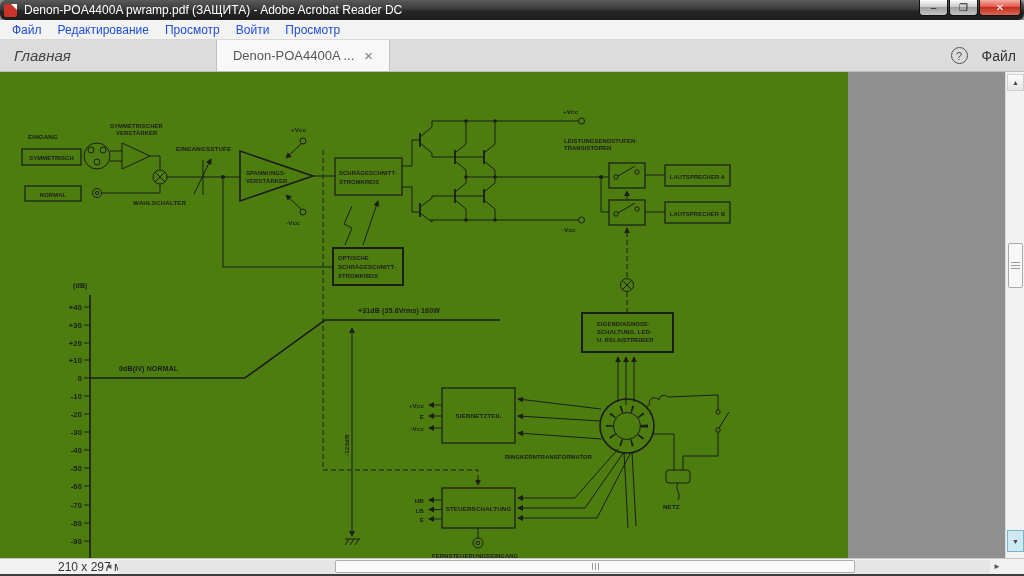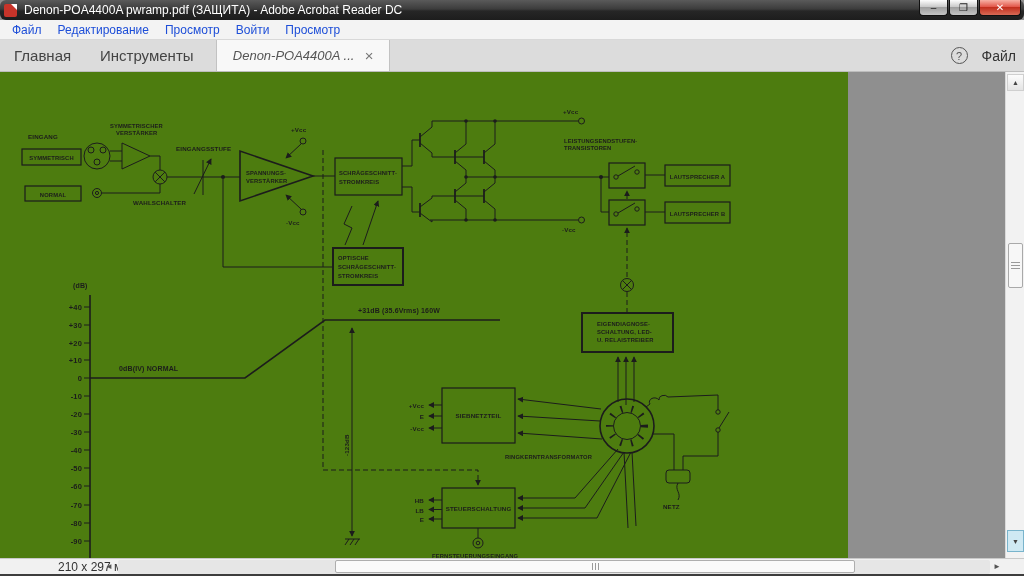--- a/index.html
+++ b/index.html
@@ -19,24 +19,24 @@
   .wbtn.min,.wbtn.res{width:27px;}
   .wbtn.close{width:40px;color:#fff;
     background:linear-gradient(180deg,#f7b0a4,#e2574a 45%,#c22f1e 50%,#d86a55);}
   
   .menubar{position:absolute;left:0;top:20px;width:1024px;height:20px;background:#f3f3f3;
     border-bottom:1px solid #d8d8d8;display:flex;align-items:center;font-size:12px;color:#1d4ed8;padding-left:4px;box-sizing:border-box;}
   .menubar .mi{padding:0 8px;height:100%;display:flex;align-items:center;}
   
   .tabbar{position:absolute;left:0;top:40px;width:1024px;height:32px;background:#dcdcdc;
     border-bottom:1px solid #bdbdbd;box-sizing:border-box;font-size:15px;color:#444;}
-  .tabbar .navitem{position:absolute;top:0;height:31px;display:flex;align-items:center;padding:0 10px;}
+  .tabbar .navitem{position:absolute;top:0;height:31px;display:flex;align-items:center;padding:0 10px;font-style:italic;}
   .doctab{position:absolute;left:216px;top:0;width:172px;height:31px;background:#f8f8f8;
     border-left:1px solid #c2c2c2;border-right:1px solid #c2c2c2;display:flex;align-items:center;
-    justify-content:center;gap:10px;font-size:13px;color:#555;font-style:italic;}
+    justify-content:center;gap:10px;font-size:13px;color:#555;}
   .doctab .x{color:#777;font-size:15px;}
   .signin{position:absolute;right:8px;top:0;height:31px;display:flex;align-items:center;gap:14px;color:#333;font-size:14px;}
   .qmark{width:17px;height:17px;border:1.5px solid #555;border-radius:50%;display:flex;
     align-items:center;justify-content:center;font-size:11px;color:#555;box-sizing:border-box;}
   
   .page{position:absolute;left:0;top:72px;width:848px;height:486px;background:#4d7c0f;}
   .canvasgray{position:absolute;left:848px;top:72px;width:157px;height:486px;background:#8f8f8f;}
   
   .vscroll{position:absolute;left:1005px;top:72px;width:19px;height:486px;background:#f2f2f2;border-left:1px solid #dadada;box-sizing:border-box;}
   .vbtn{position:absolute;left:1px;width:17px;height:17px;display:flex;align-items:center;justify-content:center;
@@ -92,21 +92,20 @@
 <div class="menubar">
   <span class="mi">Файл</span>
   <span class="mi">Редактирование</span>
   <span class="mi">Просмотр</span>
   <span class="mi">Войти</span>
   <span class="mi">Просмотр</span>
 </div>
 
 <div class="tabbar">
   <span class="navitem" style="left:4px;">Главная</span>
-  <span class="navitem" style="left:90px;">Инструменты</span>
   <div class="doctab">
     <span>Denon-POA4400A ...</span>
     <span class="x">×</span>
   </div>
   <div class="signin">
     <span class="qmark">?</span>
     <span>Файл</span>
   </div>
 </div>
 

